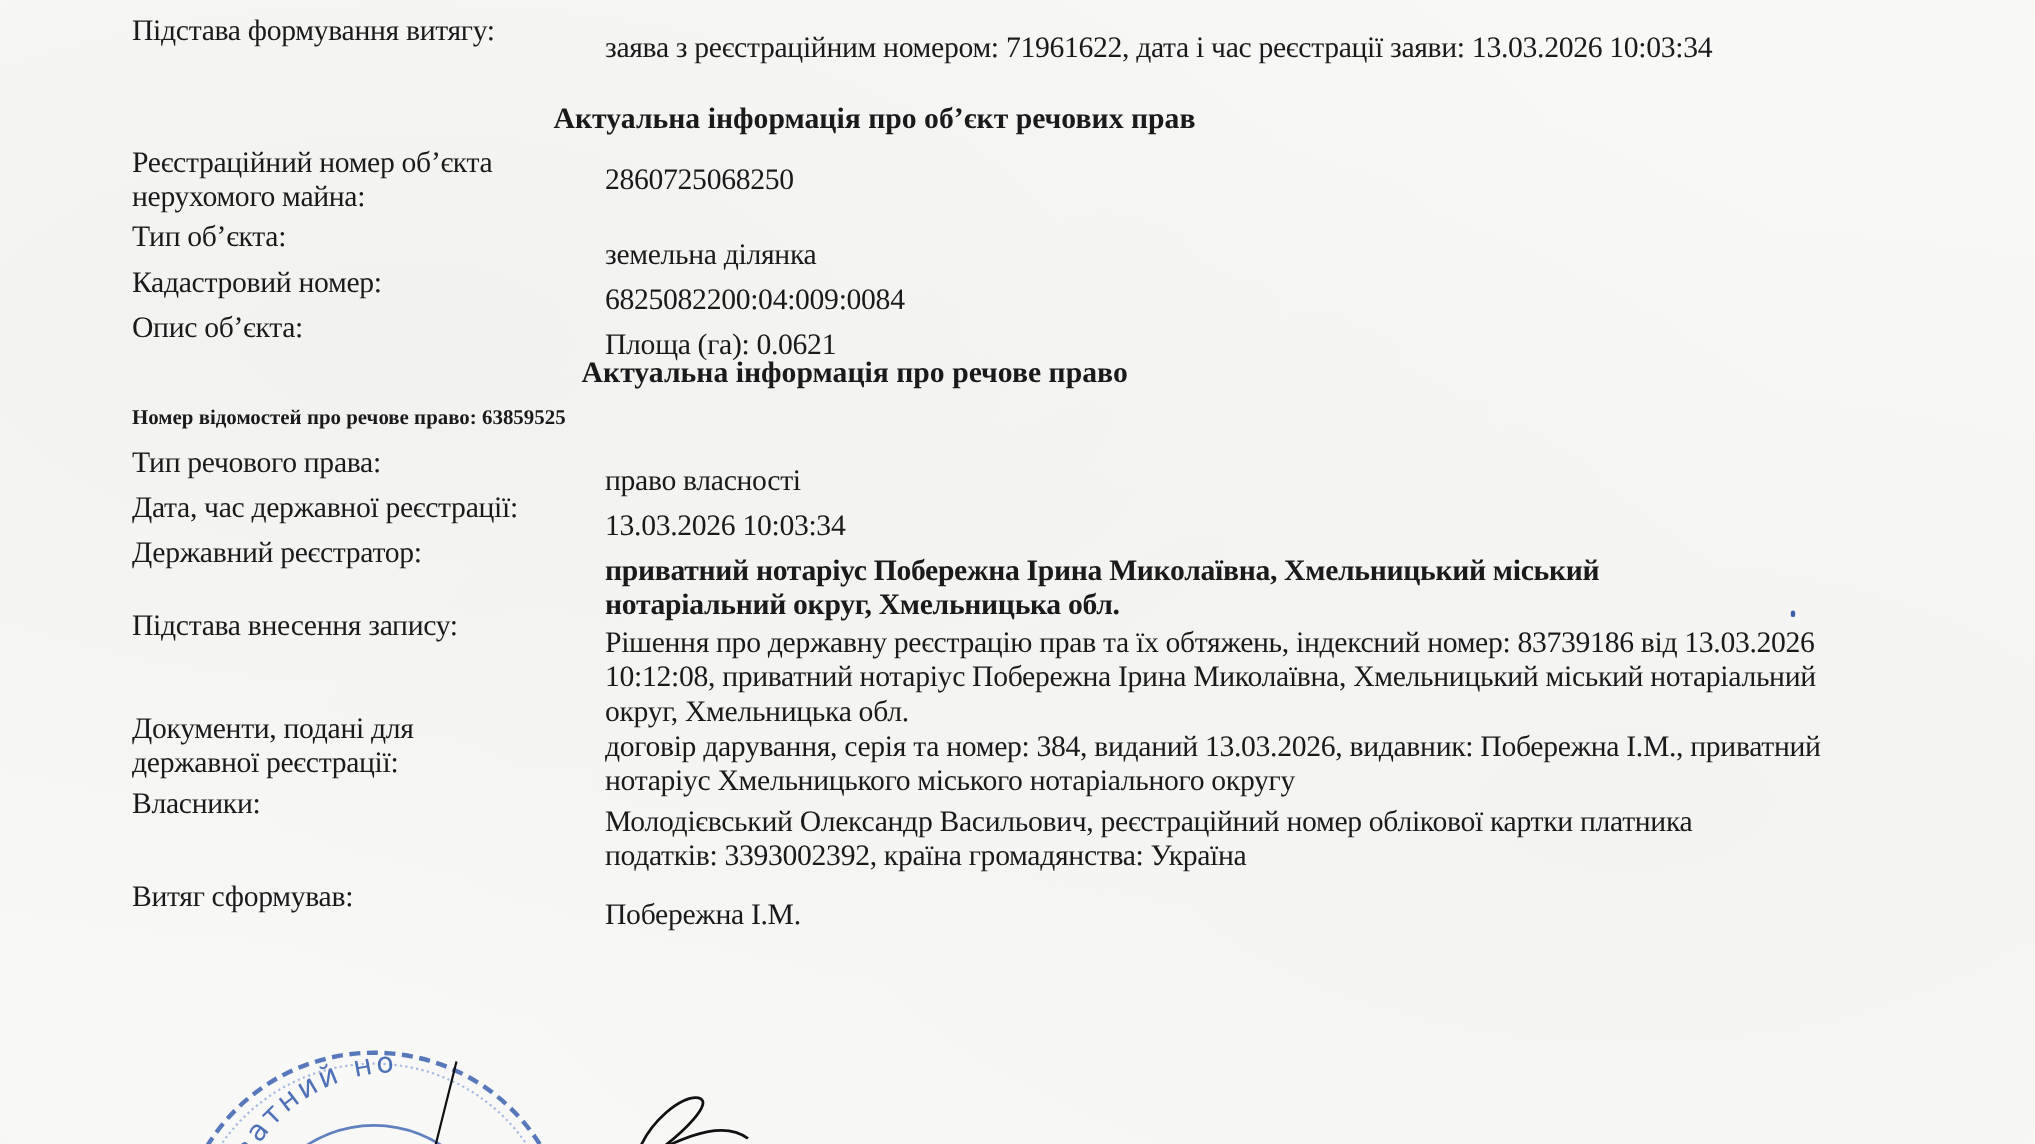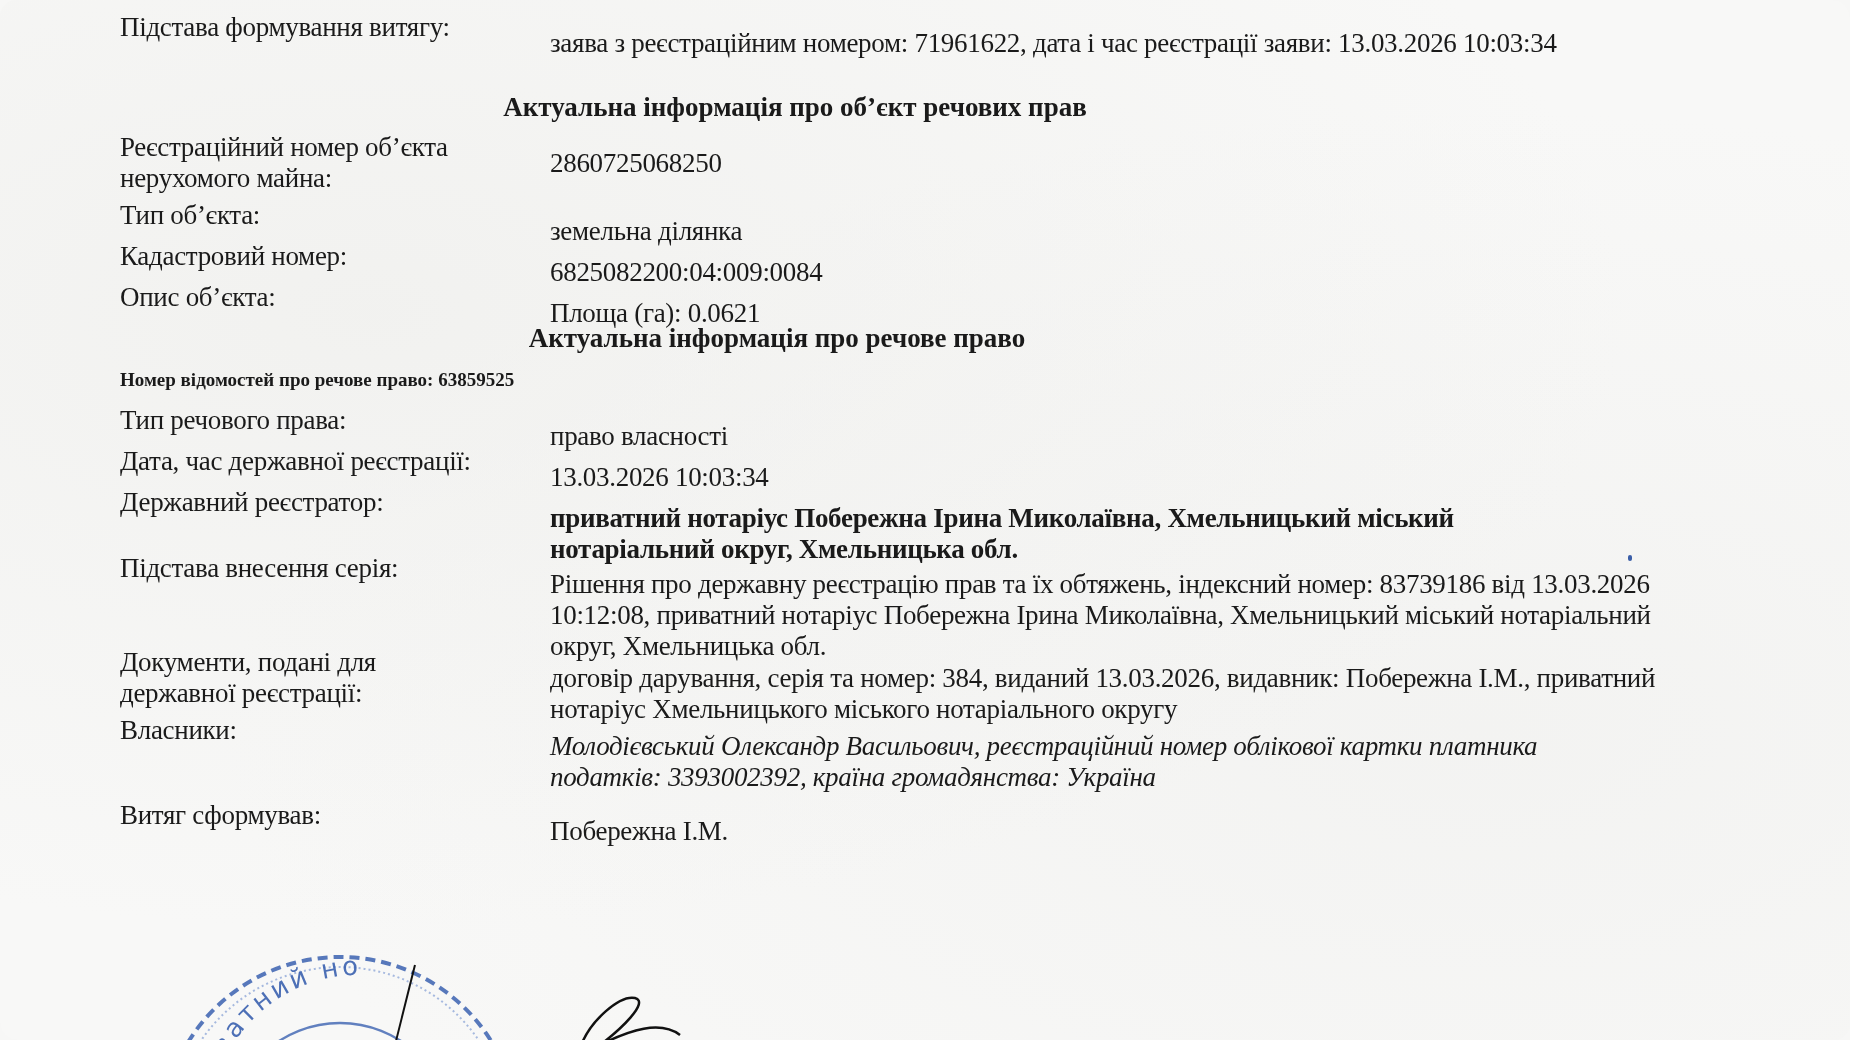--- a/index.html
+++ b/index.html
@@ -123,30 +123,30 @@
   </div>
   <div class="row" style="top:446px;">
     <div class="label">Дата, час державної реєстрації:</div>
     <div class="value">13.03.2026 10:03:34</div>
   </div>
   <div class="row" style="top:487px;">
     <div class="label">Державний реєстратор:</div>
     <div class="value" style="width:1000px;font-weight:bold;">приватний нотаріус Побережна Ірина Миколаївна, Хмельницький міський нотаріальний округ, Хмельницька обл.</div>
   </div>
   <div class="row" style="top:553px;">
-    <div class="label">Підстава внесення серія:</div>
+    <div class="label">Підстава внесення запису:</div>
     <div class="value" style="width:1110px;">Рішення про державну реєстрацію прав та їх обтяжень, індексний номер: 83739186 від 13.03.2026 10:12:08, приватний нотаріус Побережна Ірина Миколаївна, Хмельницький міський нотаріальний округ, Хмельницька обл.</div>
   </div>
   <div class="row" style="top:647px;">
     <div class="label" style="width:310px;">Документи, подані для державної реєстрації:</div>
     <div class="value" style="width:1110px;">договір дарування, серія та номер: 384, виданий 13.03.2026, видавник: Побережна І.М., приватний  нотаріус Хмельницького міського нотаріального округу</div>
   </div>
   <div class="row" style="top:715px;">
     <div class="label">Власники:</div>
-    <div class="value" style="width:1060px;font-style:italic;">Молодієвський Олександр Васильович, реєстраційний номер облікової картки платника податків: 3393002392, країна громадянства: Україна</div>
+    <div class="value" style="width:1060px;">Молодієвський Олександр Васильович, реєстраційний номер облікової картки платника податків: 3393002392, країна громадянства: Україна</div>
   </div>
 
   <svg class="stamp" viewBox="0 0 380 200">
     <defs>
       <path id="arcText" d="M 60 170 A 150 150 0 0 1 300 60"></path>
     </defs>
     <circle cx="190" cy="190" r="178" fill="none" stroke="#3b62b0" stroke-width="4" stroke-dasharray="10 6" opacity="0.85"></circle>
     <circle cx="190" cy="190" r="168" fill="none" stroke="#6f8fcf" stroke-width="2" stroke-dasharray="2 3" opacity="0.6"></circle>
     <circle cx="190" cy="190" r="112" fill="none" stroke="#3b62b0" stroke-width="2.5" opacity="0.8"></circle>
     <text font-family="DejaVu Sans, sans-serif" font-size="26" fill="#3b62b0" letter-spacing="3" opacity="0.9">

